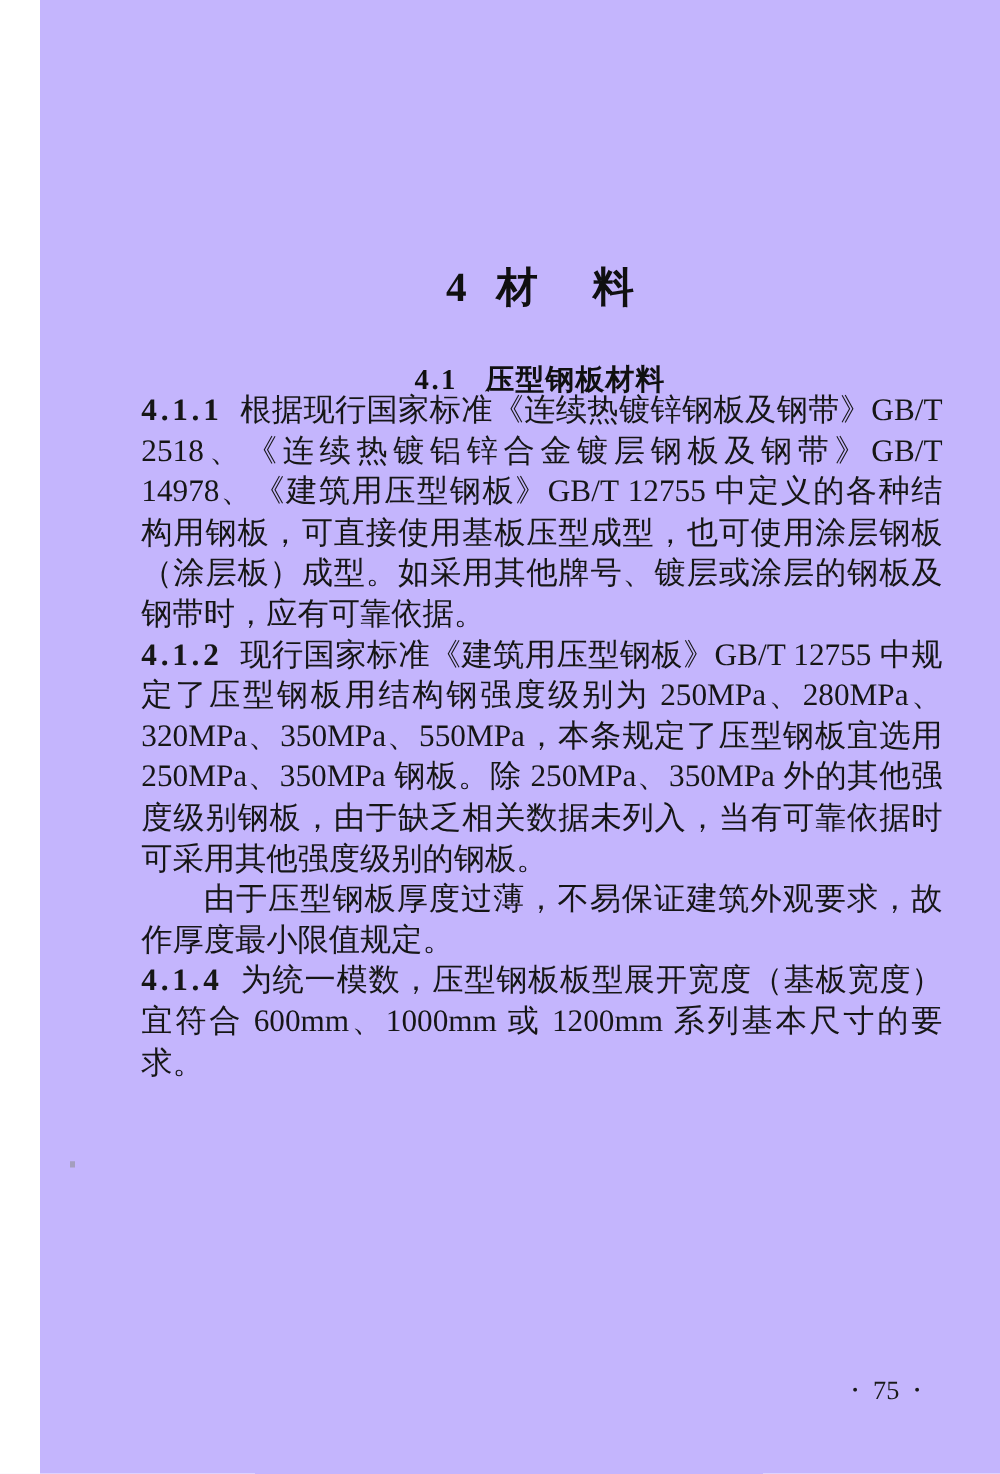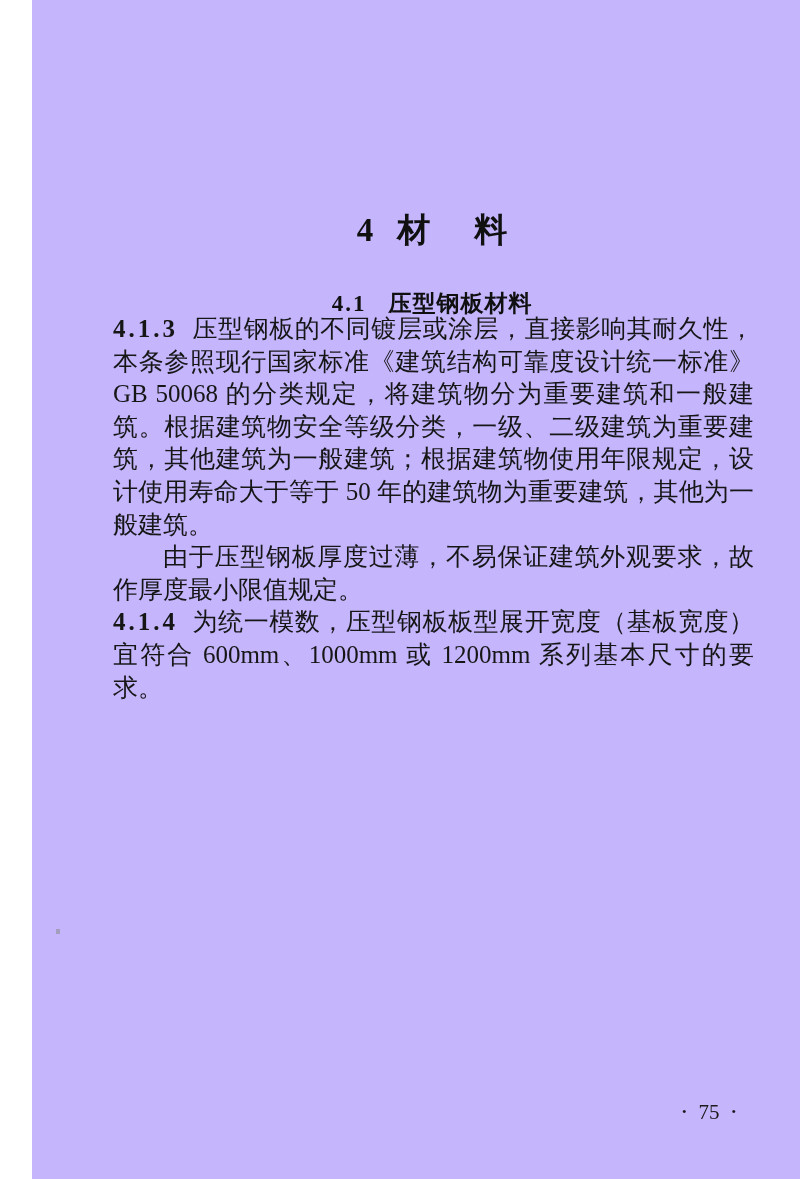--- a/index.html
+++ b/index.html
@@ -94,24 +94,25 @@
   <h1 class="chapter-title">
     <span>4</span><span class="chap-char1">材</span><span class="chap-char2">料</span>
   </h1>
 
   <h2 class="section-title">
     <span class="sec-num">4.1</span><span class="sec-text">压型钢板材料</span>
   </h2>
 
   <div class="body-text">
 
+    <p class="clause"><b class="clause-num">4.1.1</b><span>根据现行国家标准《连续热镀锌钢板及钢带》GB/T 2518、《连续热镀铝锌合金镀层钢板及钢带》GB/T 14978、《建筑用压型钢板》GB/T 12755 中定义的各种结构用钢板，可直接使用基板压型成型，也可使用涂层钢板（涂层板）成型。如采用其他牌号、镀层或涂层的钢板及钢带时，应有可靠依据。</span></p>
+
+    <p class="clause"><b class="clause-num">4.1.2</b><span>现行国家标准《建筑用压型钢板》GB/T 12755 中规定了压型钢板用结构钢强度级别为 250MPa、280MPa、320MPa、350MPa、550MPa，本条规定了压型钢板宜选用 250MPa、350MPa 钢板。除 250MPa、350MPa 外的其他强度级别钢板，由于缺乏相关数据未列入，当有可靠依据时可采用其他强度级别的钢板。</span></p>
 
 
-
-    <p class="clause"><b class="clause-num">4.1.3</b><span>压型钢板的不同镀层或涂层，直接影响其耐久性，本条参照现行国家标准《建筑结构可靠度设计统一标准》GB 50068 的分类规定，将建筑物分为重要建筑和一般建筑。根据建筑物安全等级分类，一级、二级建筑为重要建筑，其他建筑为一般建筑；根据建筑物使用年限规定，设计使用寿命大于等于 50 年的建筑物为重要建筑，其他为一般建筑。</span></p>
 
     <p class="para-indent">由于压型钢板厚度过薄，不易保证建筑外观要求，故作厚度最小限值规定。</p>
 
     <p class="clause"><b class="clause-num">4.1.4</b><span>为统一模数，压型钢板板型展开宽度（基板宽度）宜符合 600mm、1000mm 或 1200mm 系列基本尺寸的要求。</span></p>
 
   </div>
 
   <div class="page-footer">
     <span class="footer-bullet">•</span><span class="footer-num">75</span><span class="footer-bullet">•</span>
   </div>

